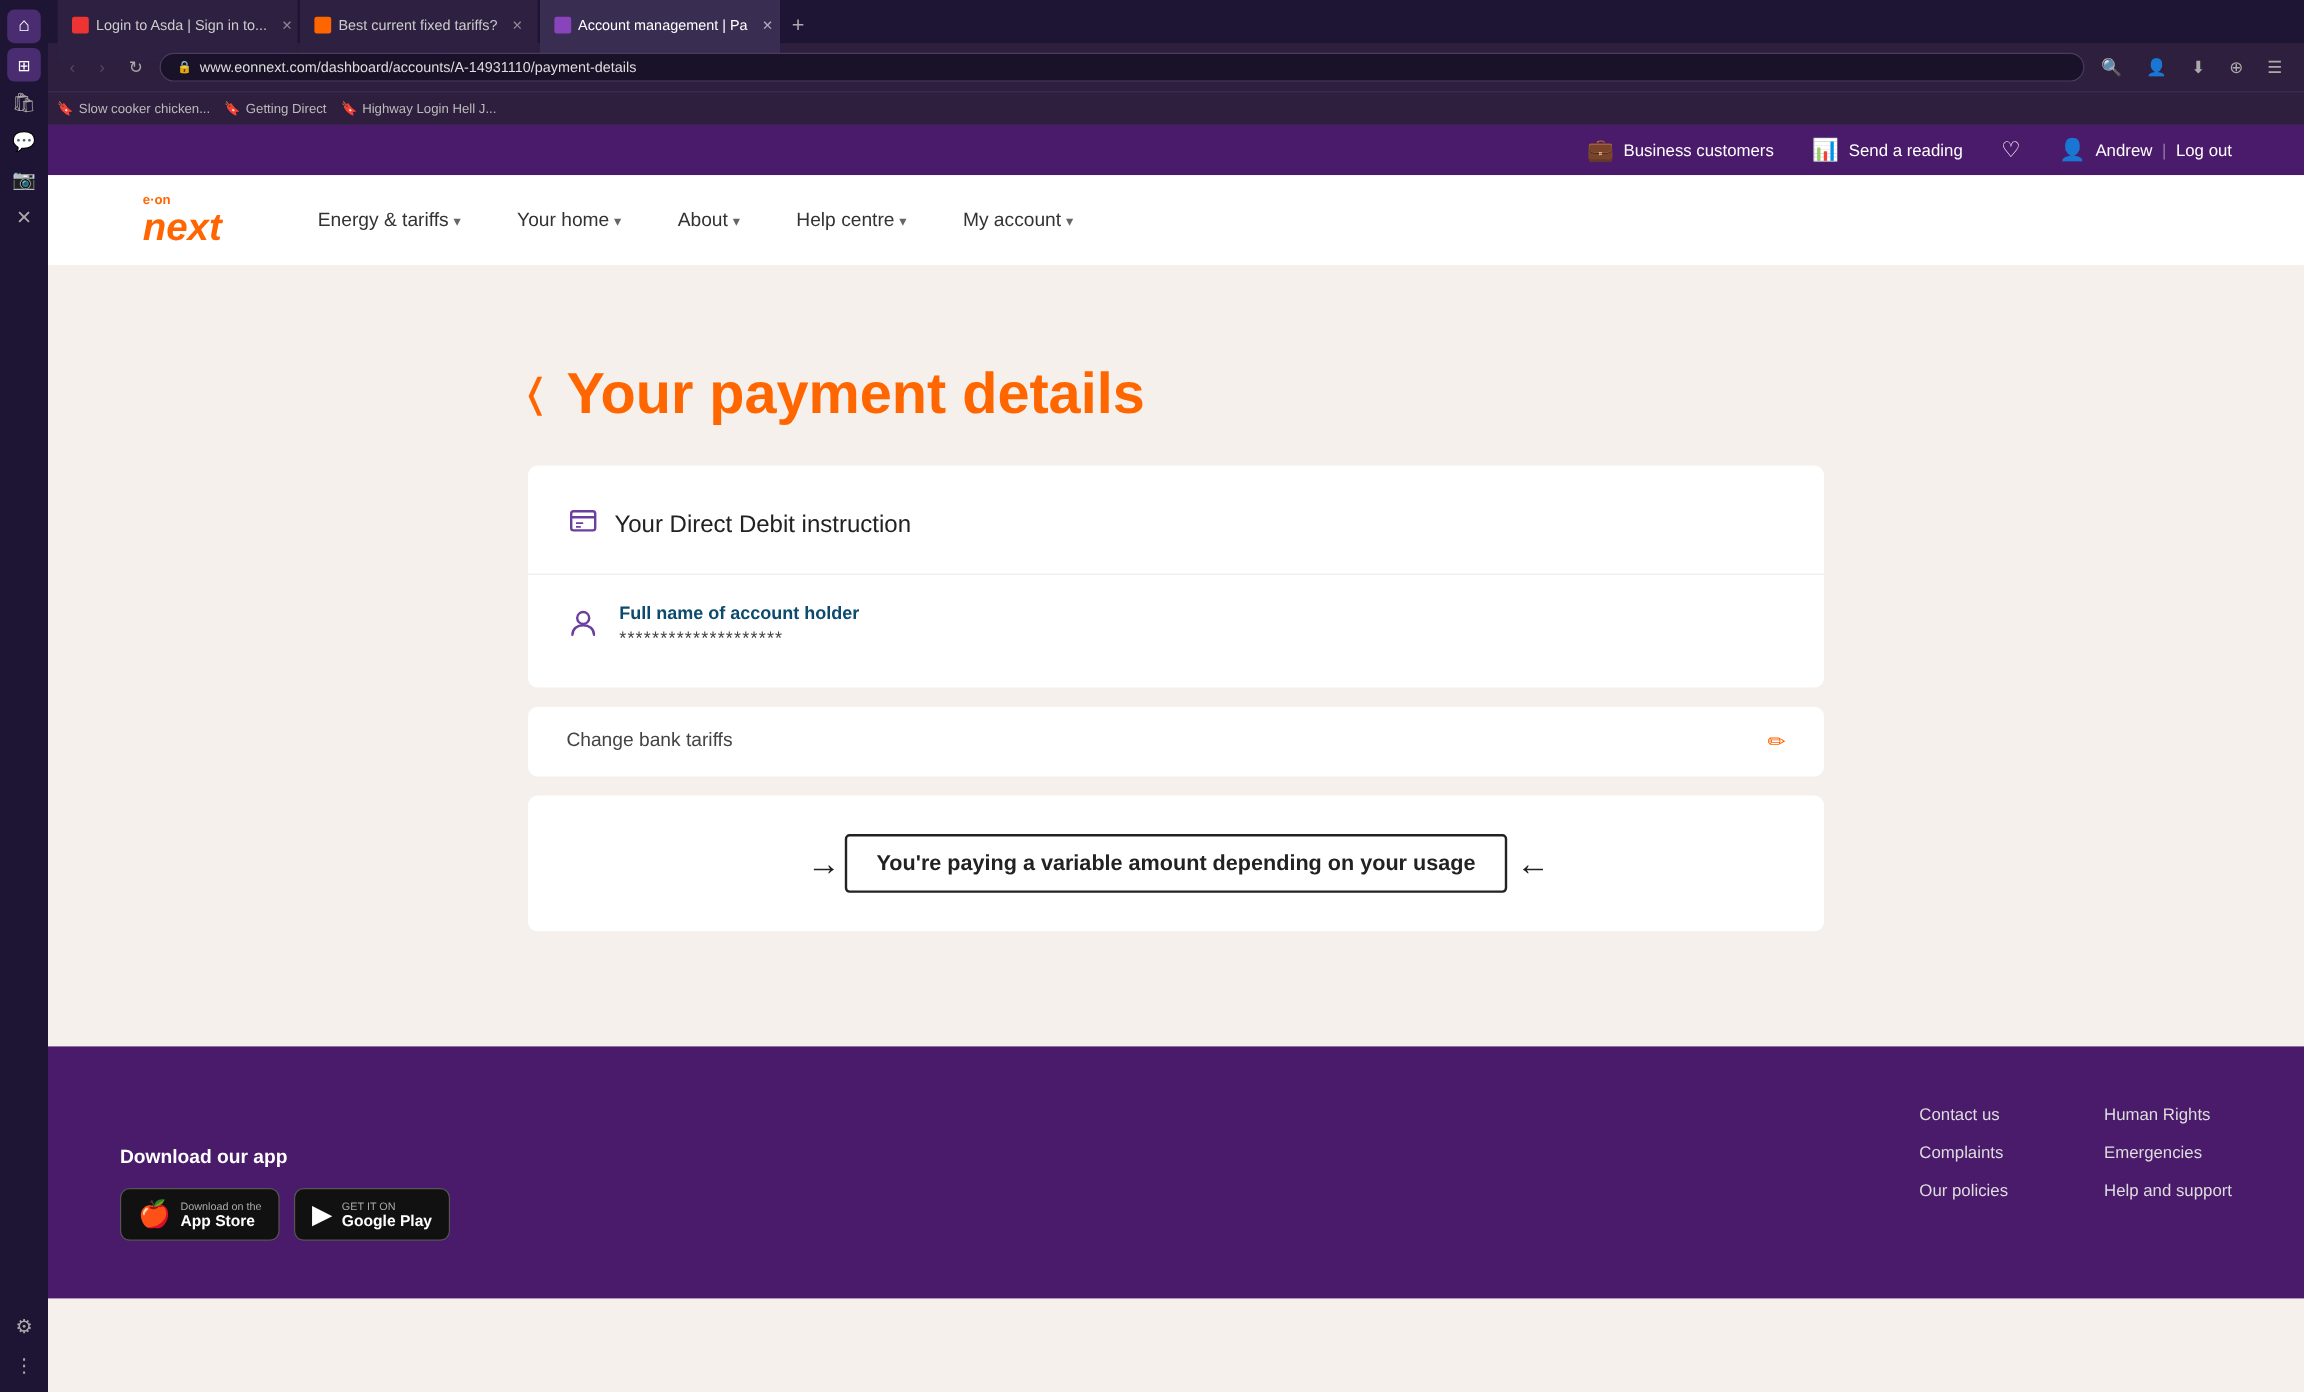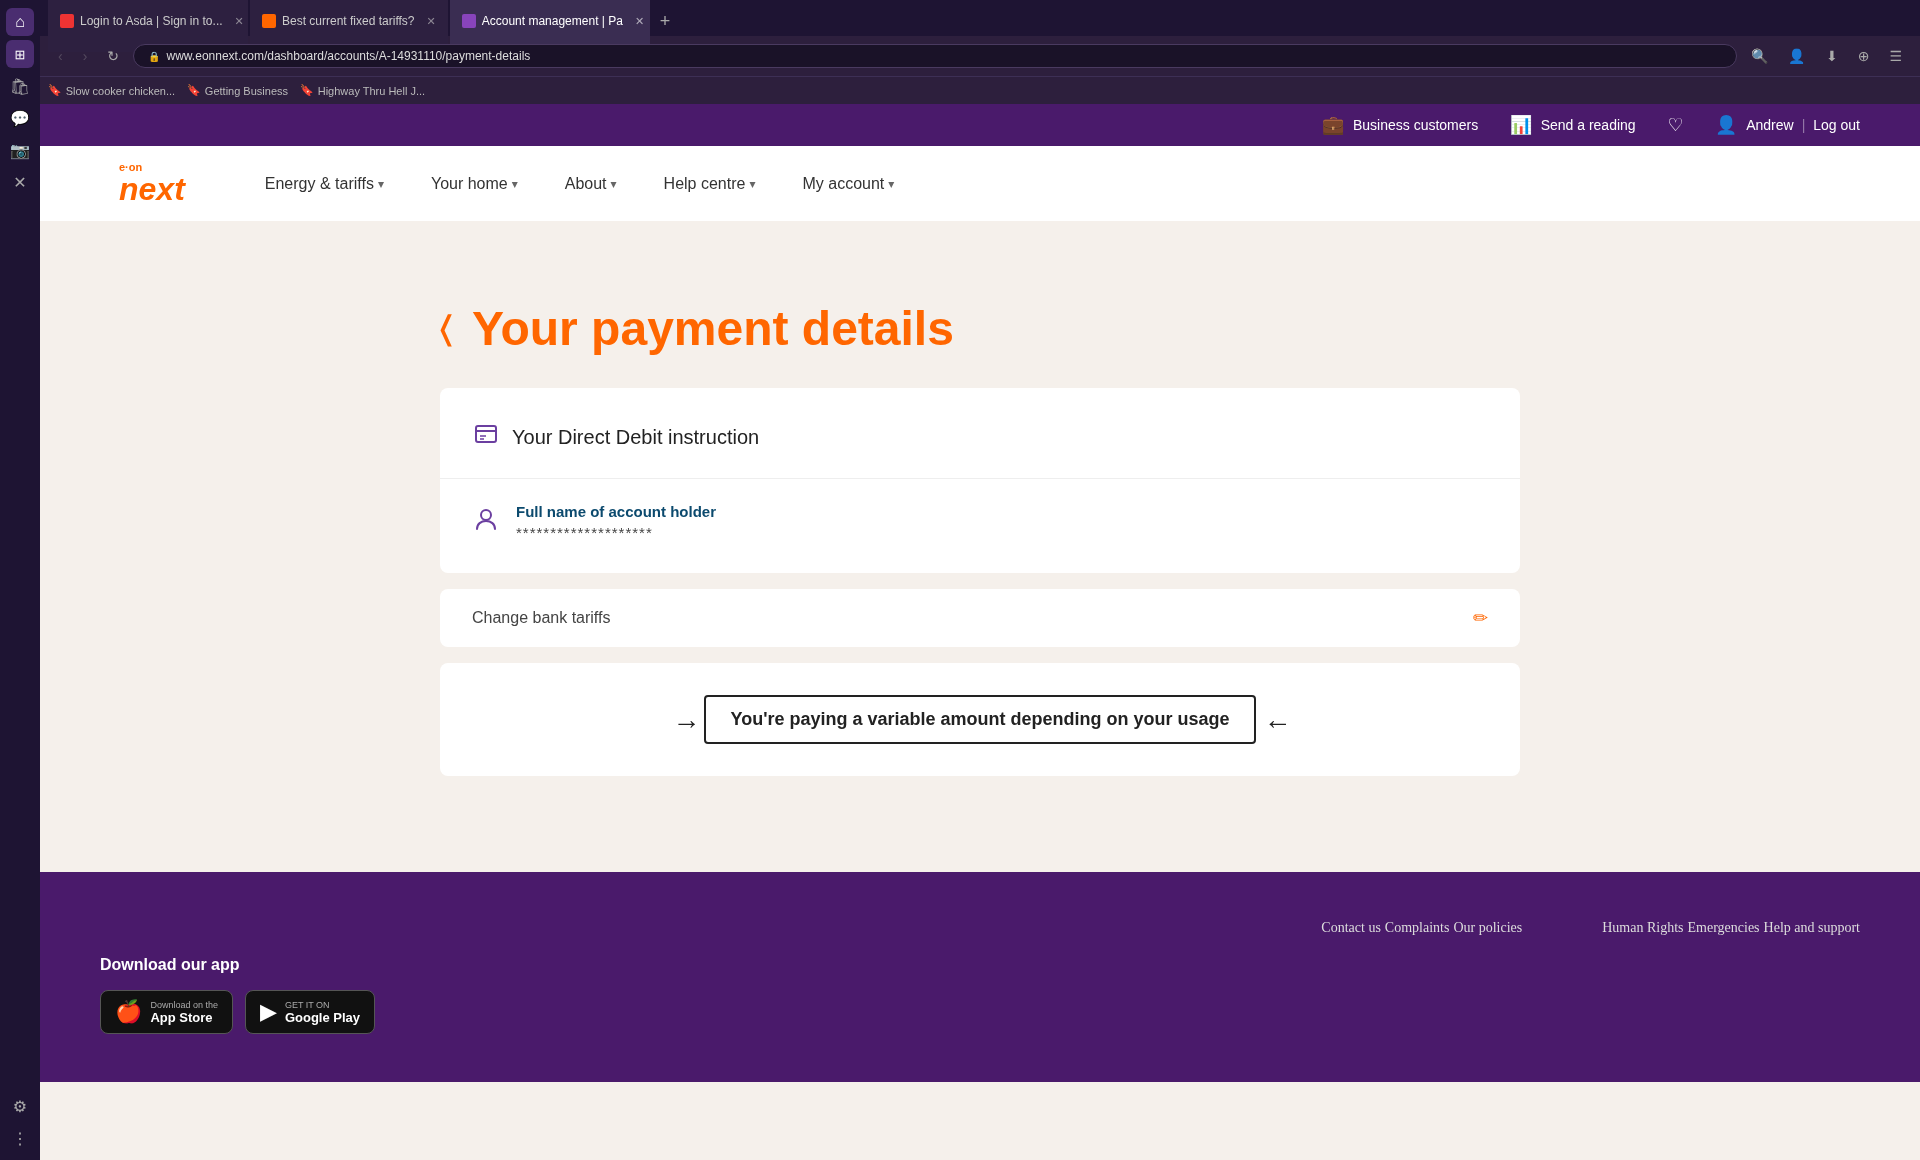--- a/index.html
+++ b/index.html
@@ -80,21 +80,21 @@
     .footer-app { }
     .footer-app-title { color: white; font-size: 16px; font-weight: bold; margin-bottom: 16px; margin-top: 36px; }
     .app-buttons { display: flex; gap: 12px; }
     .app-btn { background: #111; border: 1px solid #555; border-radius: 8px; padding: 8px 14px; display: flex; align-items: center; gap: 8px; cursor: pointer; }
     .app-btn-icon { font-size: 22px; color: white; }
     .app-btn-text { display: flex; flex-direction: column; }
     .app-btn-label { color: #aaa; font-size: 9px; }
     .app-btn-store { color: white; font-size: 13px; font-weight: bold; }
 
     .footer-links { display: flex; gap: 80px; margin-left: auto; }
-    .footer-col { display: flex; flex-direction: row; gap: 4px; font-family: Liberation Serif, serif; }
+    .footer-col { display: flex; flex-direction: column; gap: 16px; }
     .footer-link { color: #ddd; font-size: 14px; cursor: pointer; text-decoration: none; }
 
     
     .browser-sidebar { position: fixed; left: 0; top: 0; width: 40px; height: 100vh; background: #1e1433; display: flex; flex-direction: column; align-items: center; padding: 8px 0; gap: 4px; z-index: 100; }
     .sidebar-icon { width: 28px; height: 28px; border-radius: 6px; display: flex; align-items: center; justify-content: center; cursor: pointer; color: #aaa; font-size: 16px; }
     .sidebar-icon.active { background: #4a2d70; color: white; }
   </style>
 </head>
 <body>
 
@@ -148,25 +148,25 @@
       <button class="nav-btn">☰</button>
     </div>
 
     <div class="bookmarks-bar">
       <div class="bookmark-item">
         <span>🔖</span>
         <span>Slow cooker chicken...</span>
       </div>
       <div class="bookmark-item">
         <span>🔖</span>
-        <span>Getting Business</span>
+        <span>Getting Direct</span>
       </div>
       <div class="bookmark-item">
         <span>🔖</span>
-        <span>Highway Thru Hell J...</span>
+        <span>Highway Login Hell J...</span>
       </div>
     </div>
   </div>
 
   <div class="utility-bar">
     <a class="utility-item">
       <span class="utility-icon">💼</span>
       <span>Business customers</span>
     </a>
     <a class="utility-item">

